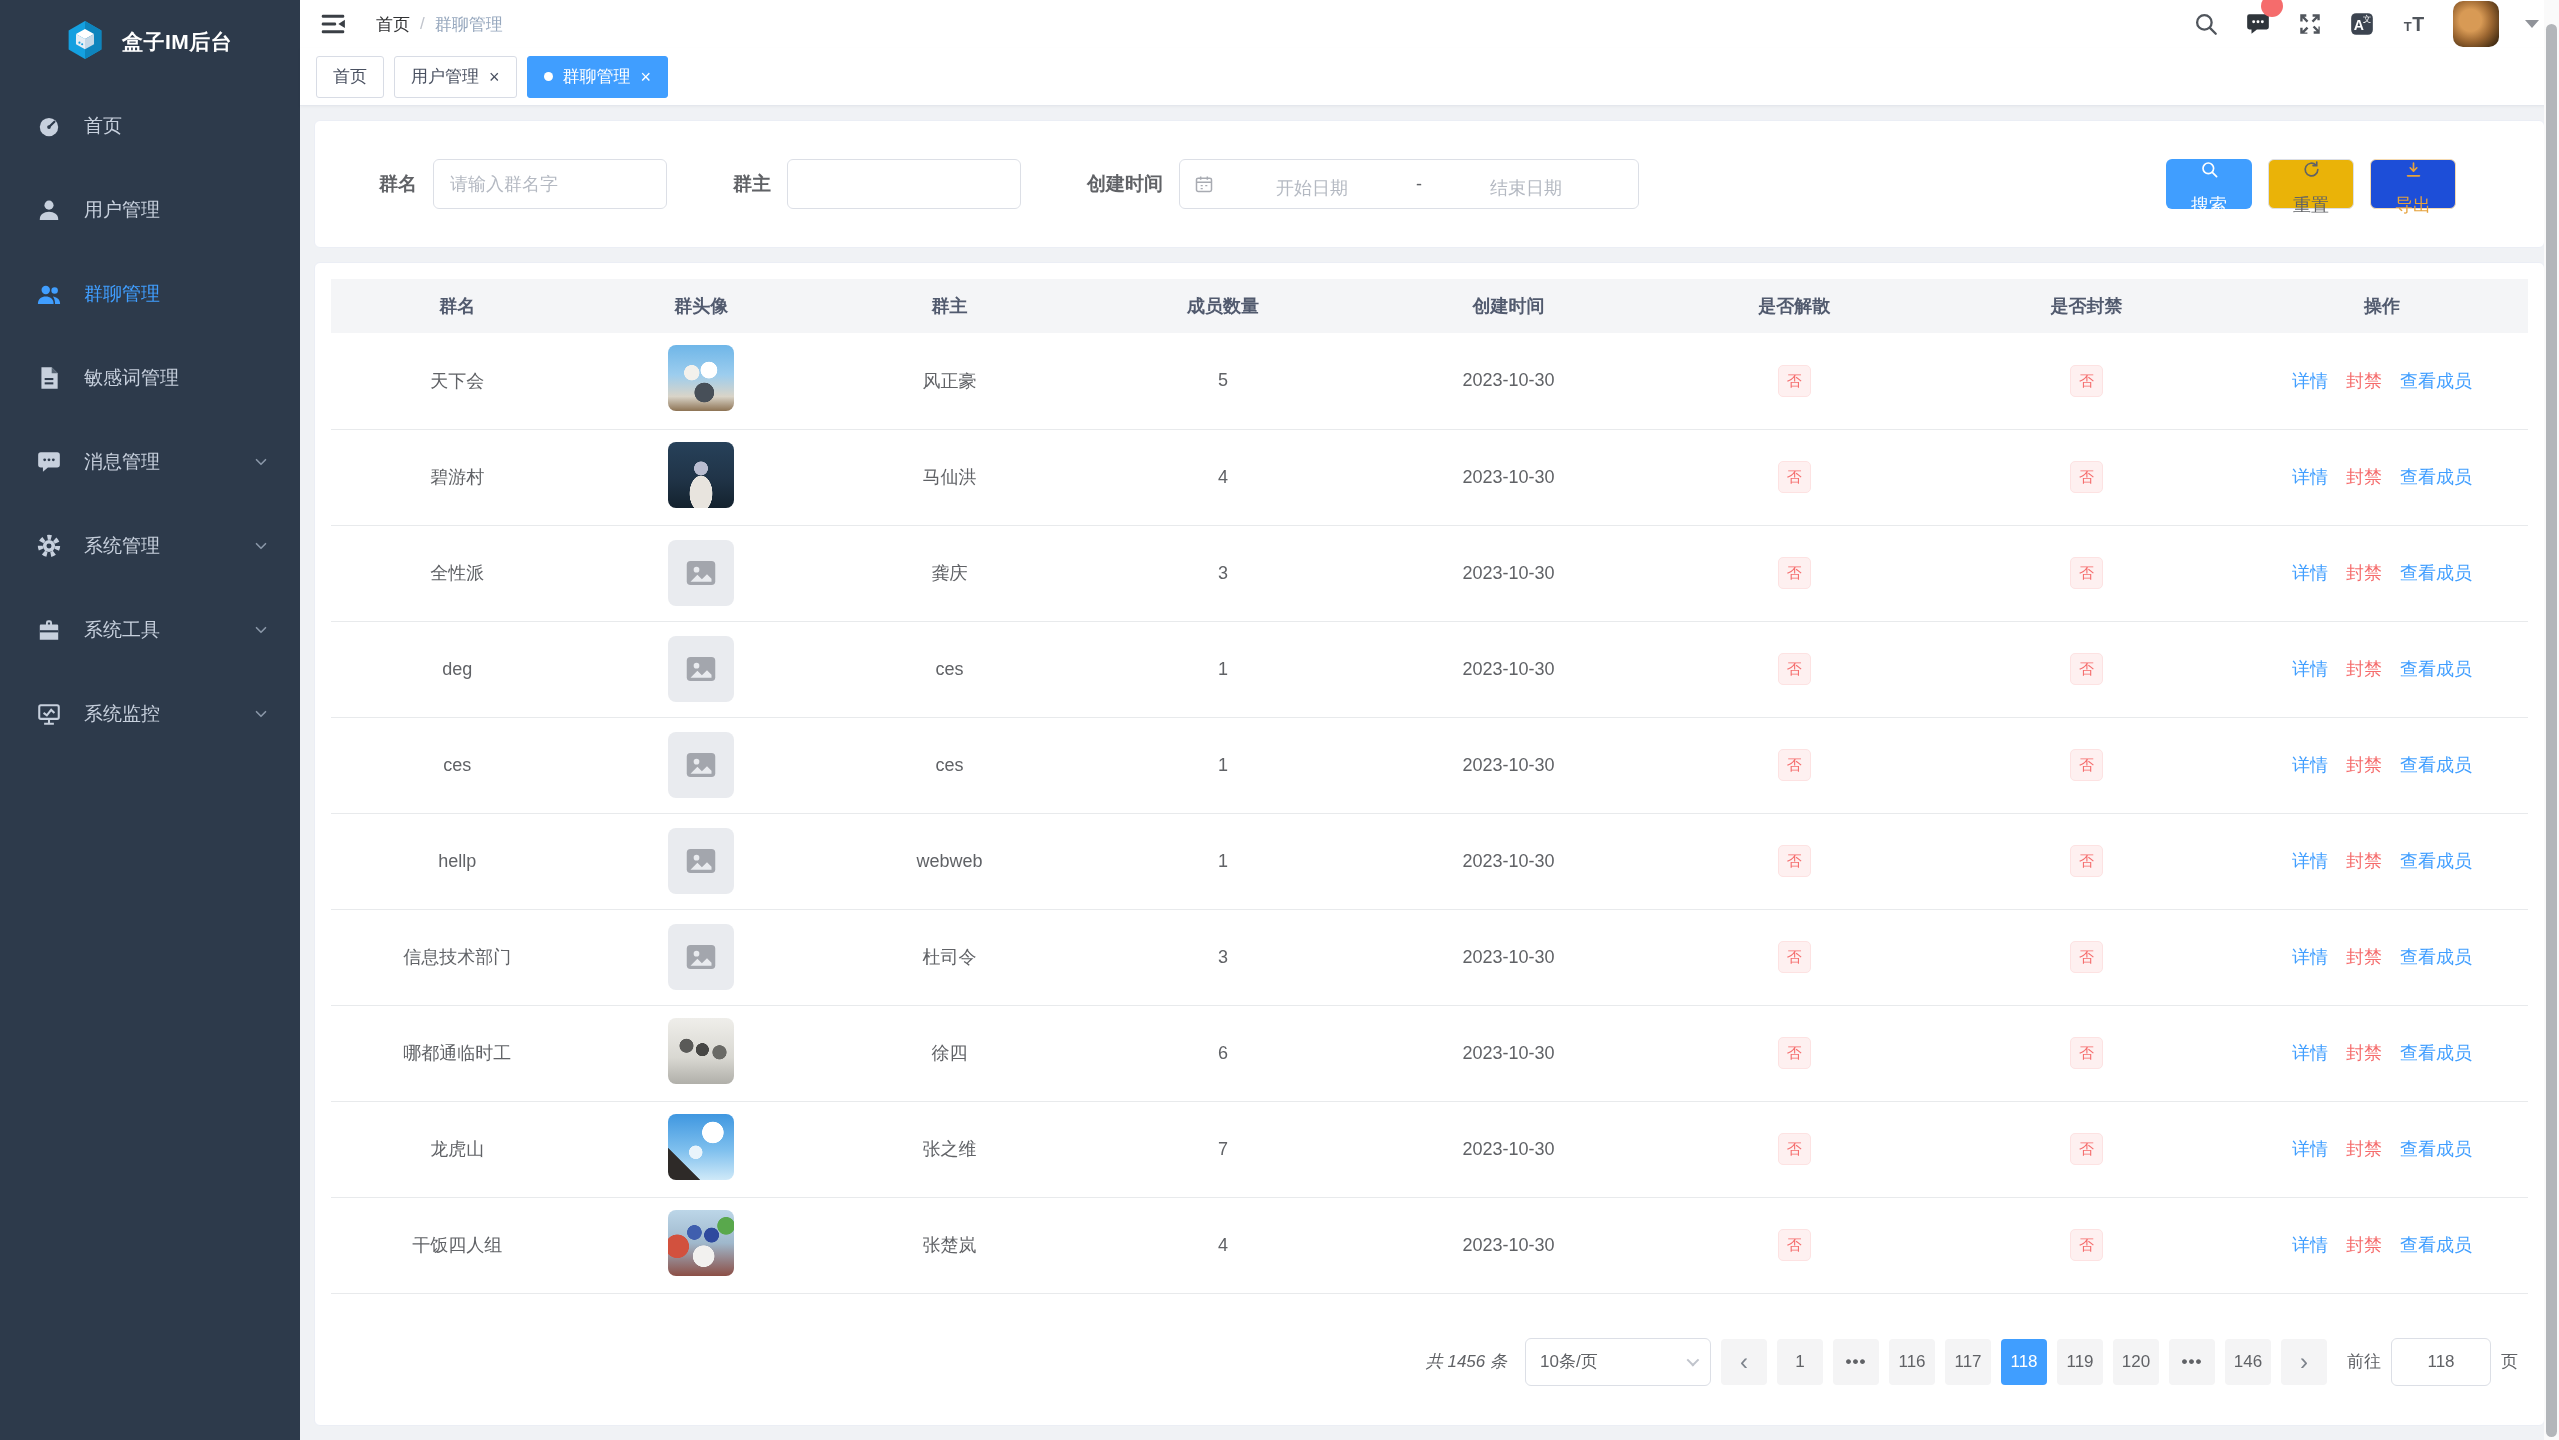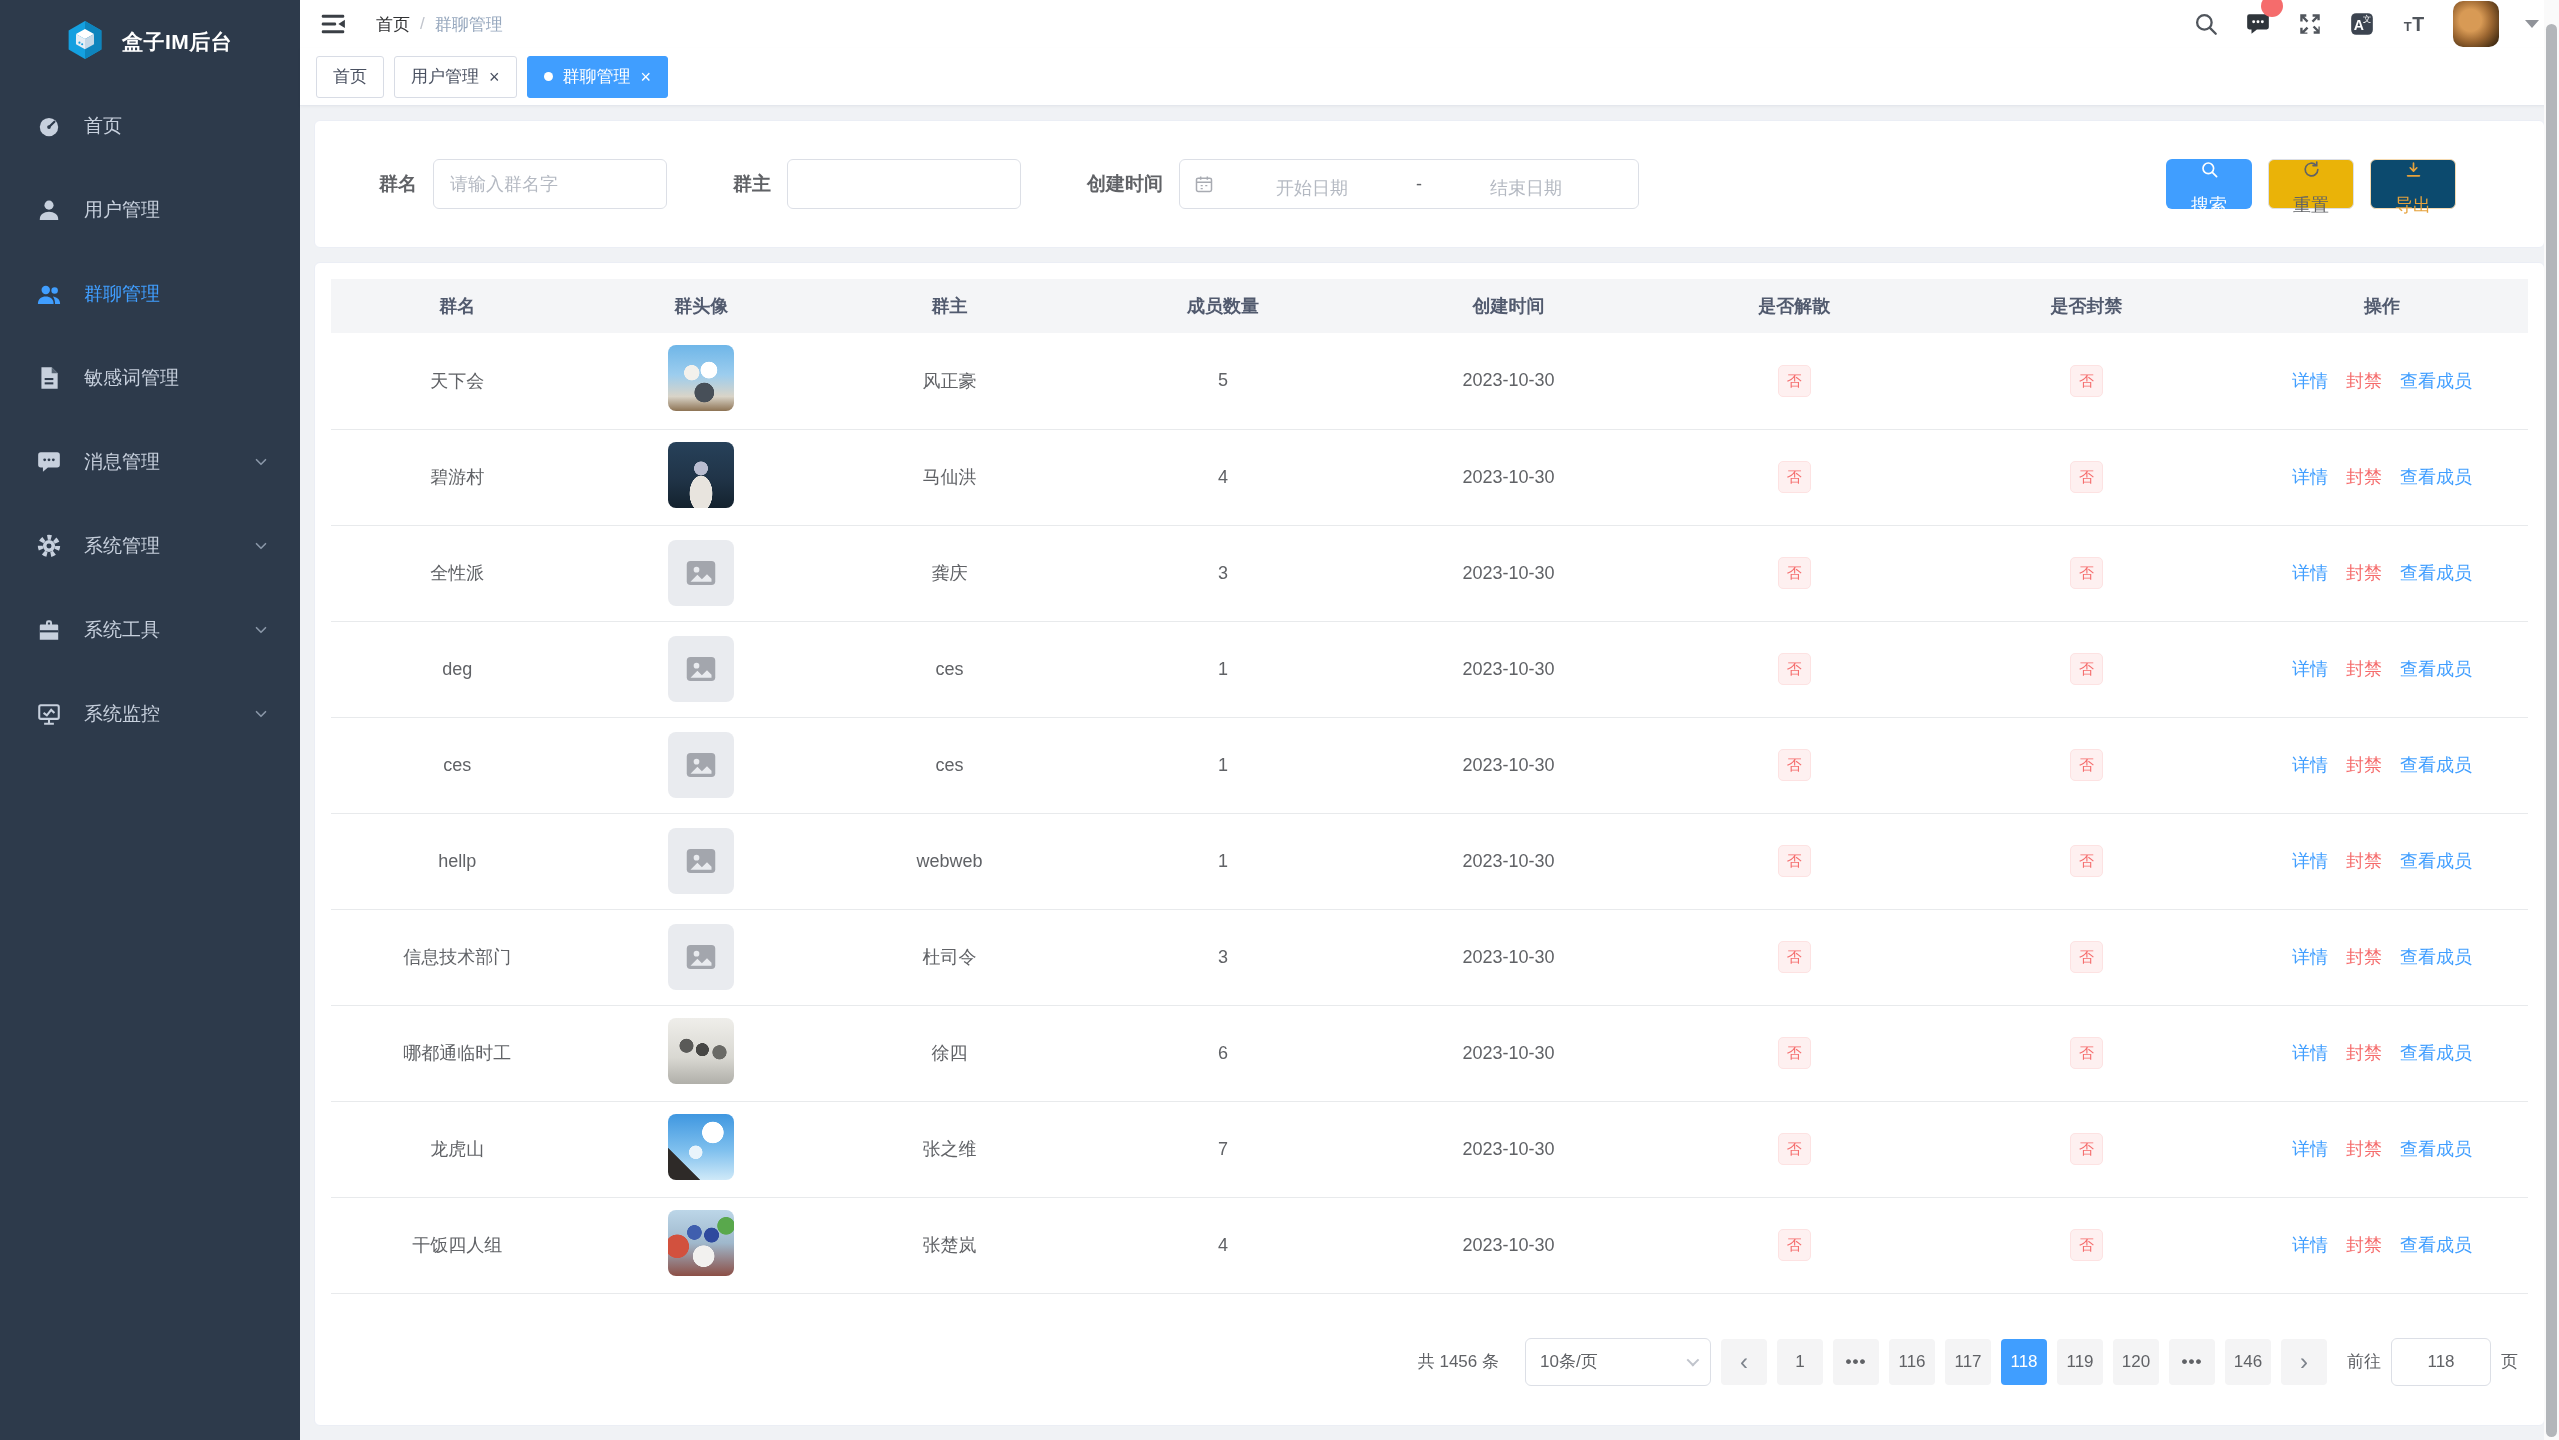--- a/index.html
+++ b/index.html
@@ -62,21 +62,21 @@
   .date-box .cal { width:20px; height:20px; color:#a8abb2; display:flex; }
   .date-box .cal svg { width:20px; height:20px; }
   .d-ph { flex:1; text-align:center; color:#b4b9c2; font-size:18px;margin-top:8px; }
   .d-sep { color:#606266; font-size:18px; padding:0 6px; }
   .btn-row { margin-left:auto; display:flex; gap:16px; }
   .btn { height:50px; padding:0 24px; border-radius:6px; font-size:18px; display:flex; align-items:center; gap:9px;
       cursor:pointer; border:1px solid transparent; font-family:inherit;flex-direction:column; }
   .btn svg { width:19px; height:19px; }
   .btn-primary { background:#409eff; color:#fff; }
   .btn-plain { background:#eab308; color:#606266; border-color:#dcdfe6; }
-  .btn-warn { background:#0c4a6e; color:#e6a23c; border-color:#f5dab1; }
+  .btn-warn { background:#1d4ed8; color:#e6a23c; border-color:#f5dab1; }
 
   
   .table-card { flex:1; padding:16px 16px 0; display:flex; flex-direction:column; overflow:hidden; }
   table { width:100%; border-collapse:collapse; table-layout:fixed; }
   th { height:54px; background:#f4f5f7; color:#515a6e; font-size:18px; font-weight:bold; text-align:center; }
   td { height:96px; border-bottom:1px solid #e8eaec; text-align:center; font-size:18px; color:#606266; }
   .avatar { width:66px; height:66px; border-radius:8px; display:inline-flex; align-items:center; justify-content:center; }
   .avp { background:#e9ebef; }
   .avp svg { width:36px; height:36px; color:#a3a6ad; }
   .av1 { background:
@@ -108,21 +108,21 @@
   .tag { display:inline-block; background:#fef0f0; border:1px solid #fde2e2; color:#f56c6c; font-size:15px;
       padding:7px 8px; border-radius:5px; line-height:1.1; }
   .ops { white-space:nowrap; }
   .lnk { font-size:18px; cursor:pointer; text-decoration:none; margin:0 9px; }
   .lnk.blue { color:#409eff; }
   .lnk.red { color:#f56c6c; }
 
   
   .pager { margin:44px 10px 20px 0; display:flex; justify-content:flex-end; align-items:center; gap:10px;
       color:#606266; font-size:17px; }
-  .pg-total { margin-right:16px; }
+  .pg-total { margin-right:8px;font-style:italic; }
   .pg-select { width:186px; height:48px; border:1px solid #dcdfe6; border-radius:6px; display:flex; align-items:center;
       padding:0 14px; cursor:pointer; background:#fff; }
   .pg-select .sel-caret { margin-left:auto; width:9px; height:9px; border-right:2px solid #c0c4cc; border-bottom:2px solid #c0c4cc;
       transform:rotate(45deg) translateY(-2px); }
   .pg-btn { min-width:46px; height:46px; border-radius:4px; background:#f4f4f5; color:#606266; display:flex;
       align-items:center; justify-content:center; padding:0 8px; cursor:pointer; font-size:17px; }
   .pg-btn.arrow { font-size:24px; color:#7d838c; }
   .pg-btn.active { background:#409eff; color:#fff; }
   .pg-btn.more { letter-spacing:1px; font-weight:bold; }
   .pg-goto { display:flex; align-items:center; gap:10px; margin-left:10px; }

